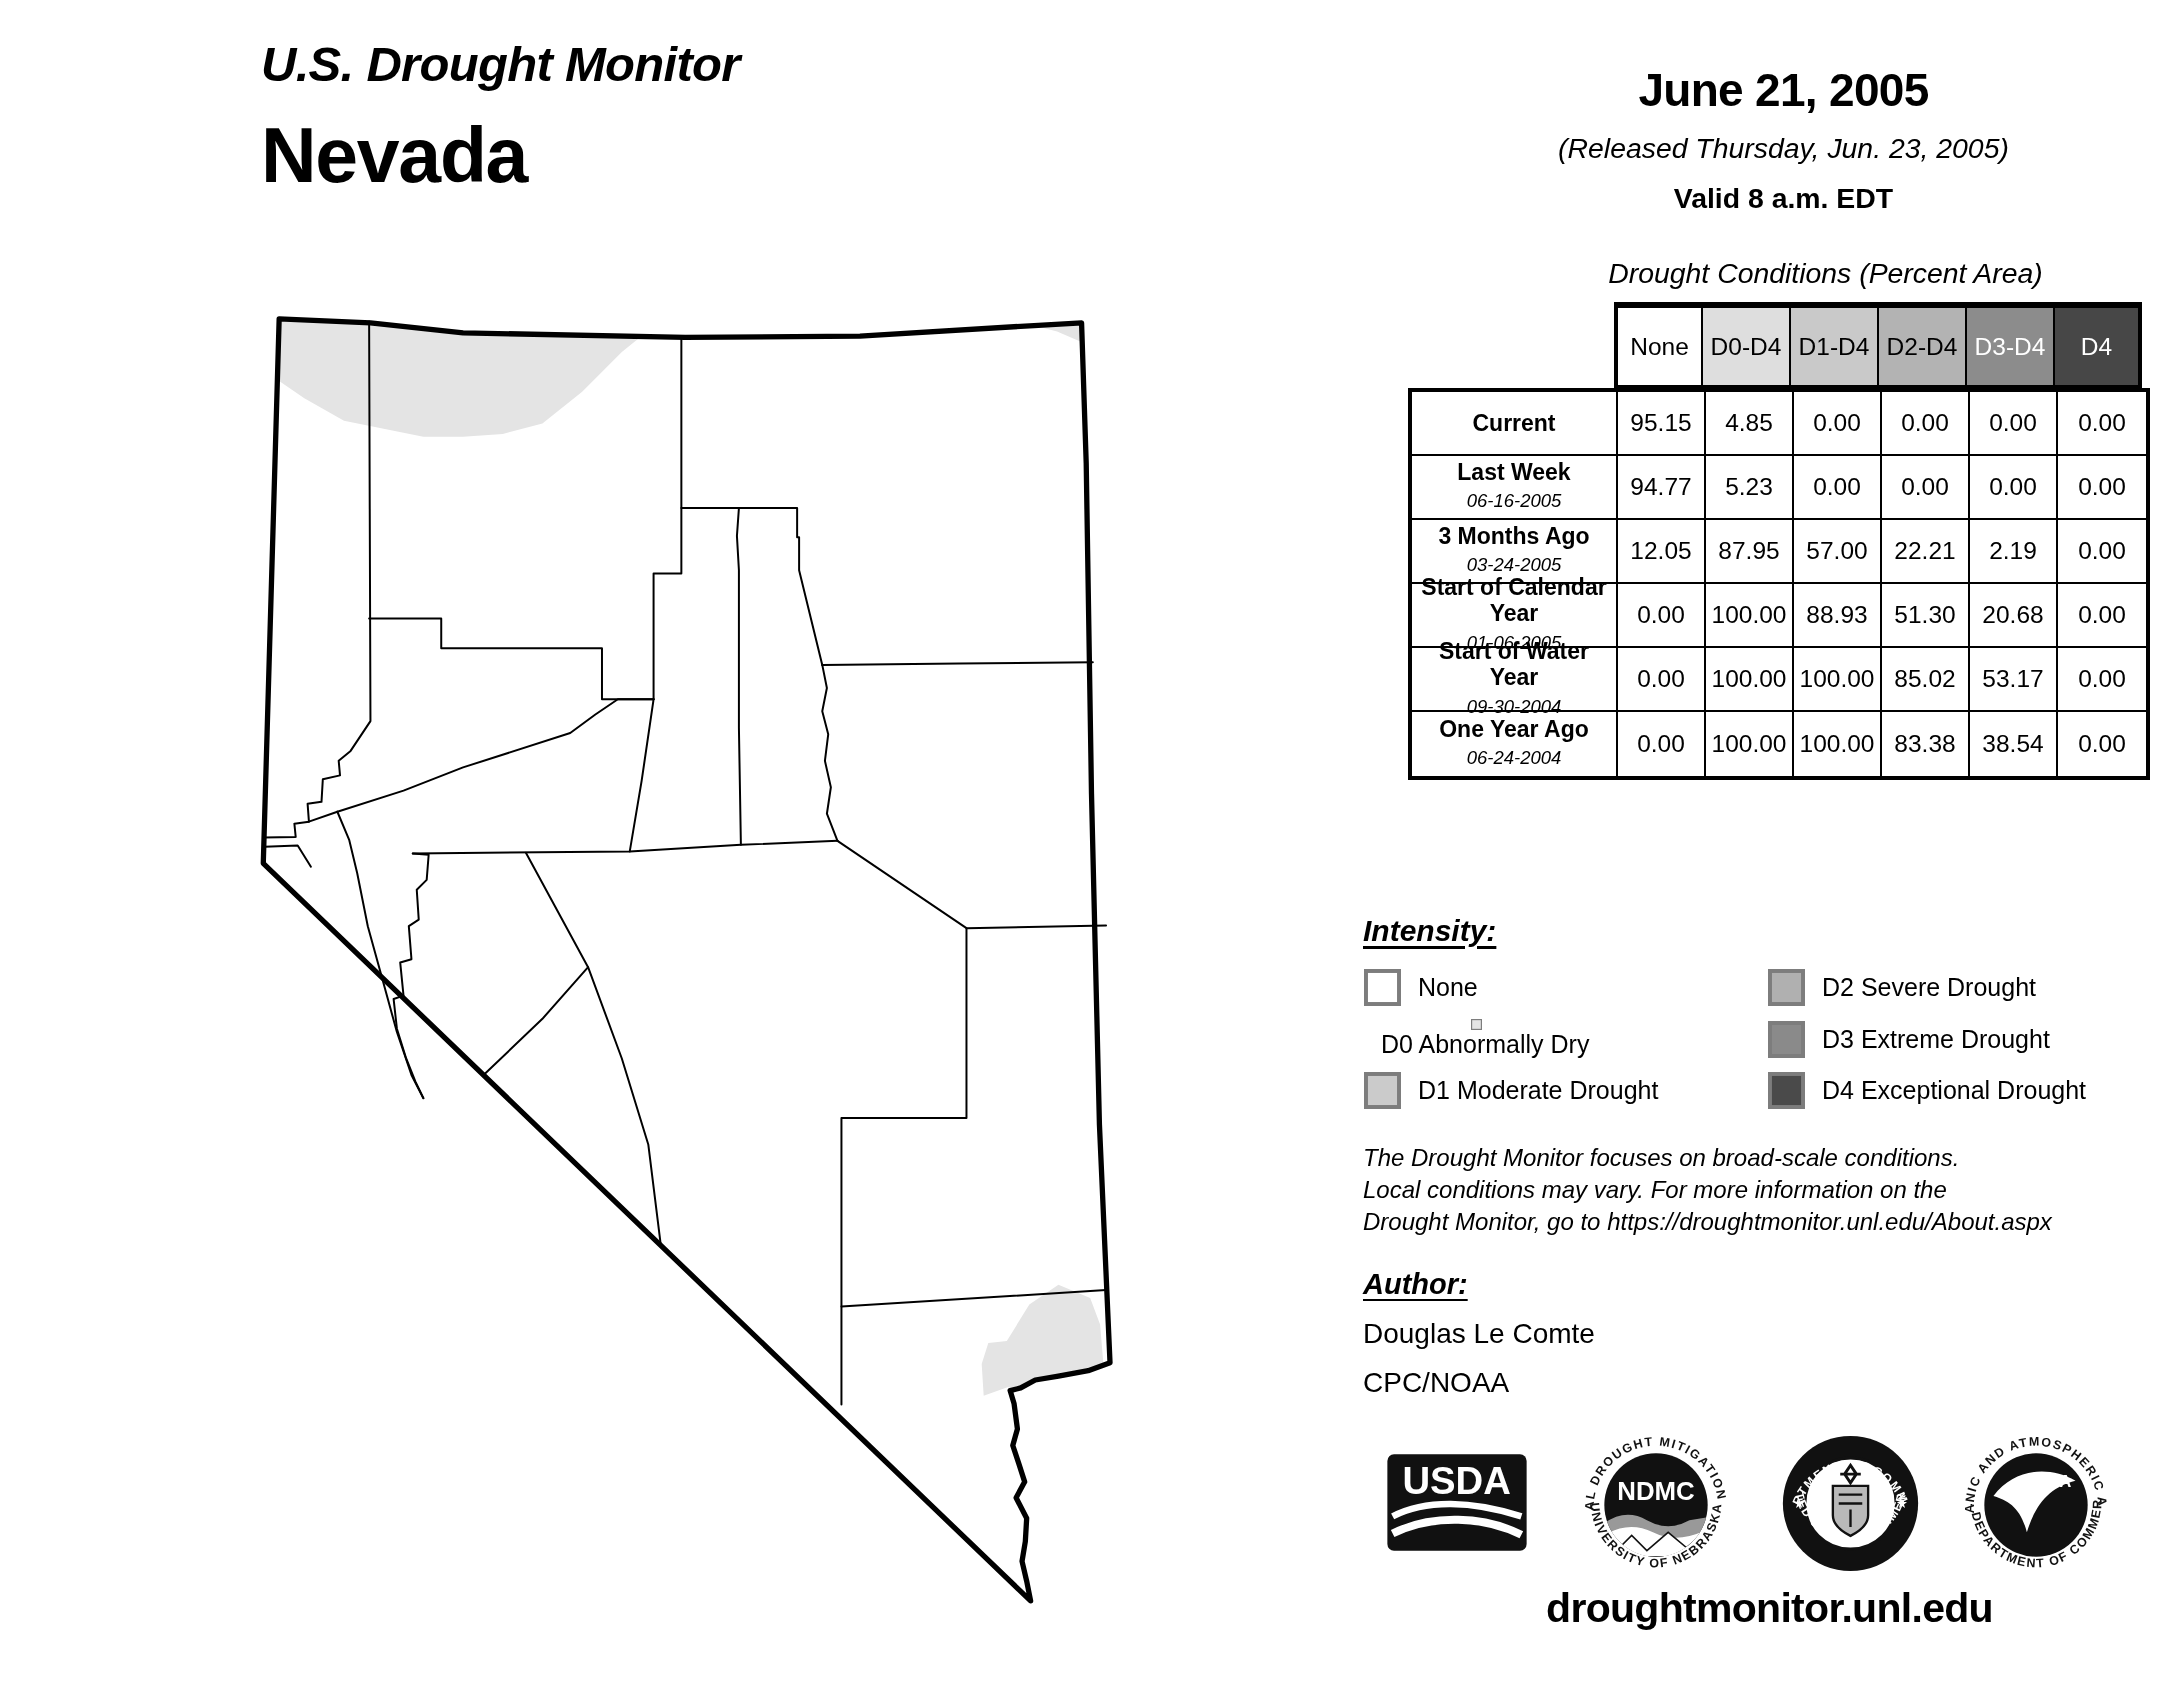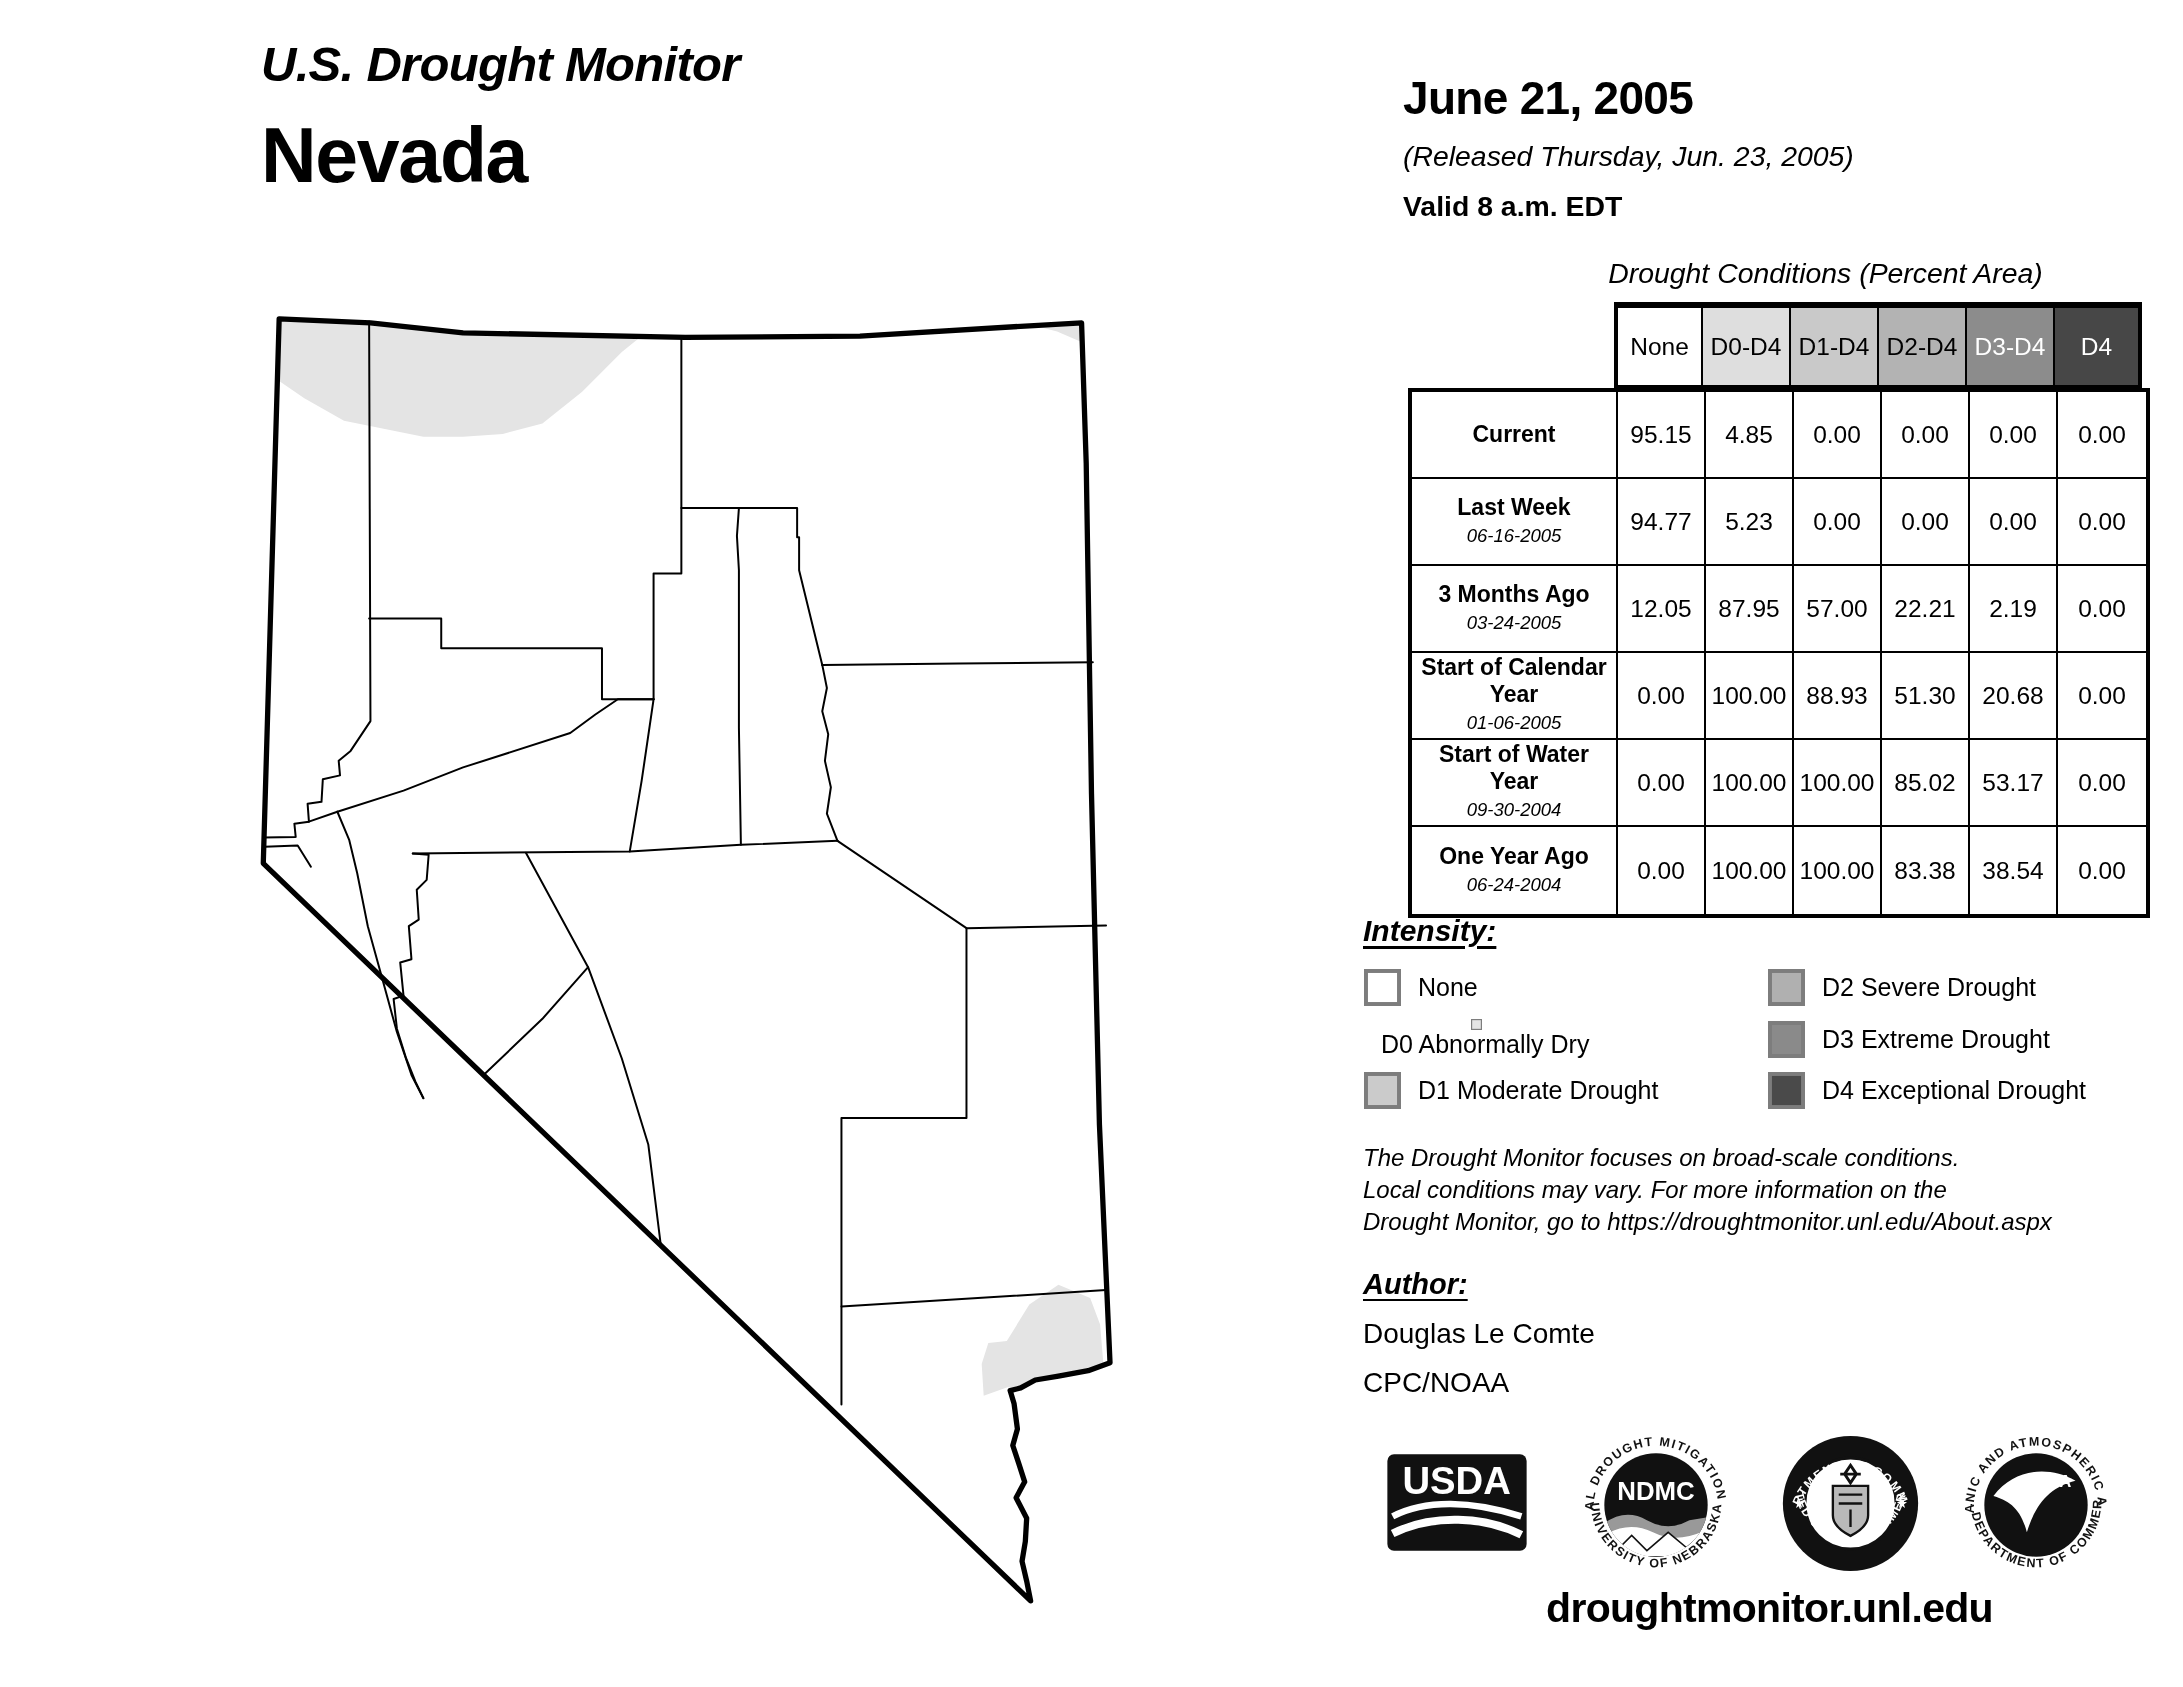--- a/index.html
+++ b/index.html
@@ -3,36 +3,36 @@
 <meta charset="utf-8">
 <style>
   html,body{margin:0;padding:0;background:#fff;}
   #canvas{position:relative;width:2183px;height:1687px;background:#fff;overflow:hidden;
           font-family:"Liberation Sans", sans-serif;color:#000;}
   .abs{position:absolute;}
   
   #title-block{left:261px;top:36px;width:860px;text-align:left;}
   #title-line1{font-size:49px;font-weight:bold;font-style:italic;letter-spacing:-0.7px;}
   #title-line2{font-size:77px;font-weight:bold;margin-top:18.5px;letter-spacing:-1.3px;}
-  #date-block{left:1403px;top:71px;width:761px;text-align:left;}
+  #date-block{left:1403px;top:63px;width:761px;text-align:center;}
   #date-main{font-size:46px;font-weight:bold;letter-spacing:-0.7px;}
   #date-released{font-size:28.4px;font-weight:normal;font-style:italic;margin-top:14.6px;}
   #date-valid{font-size:28.4px;font-weight:bold;margin-top:17px;}
   #table-title{left:1508px;top:257px;width:635px;text-align:center;font-size:28.4px;font-style:italic;}
   
   #tbl-header{left:1614px;top:302px;display:grid;grid-template-columns:repeat(6,88px);}
   .th{box-sizing:border-box;height:86px;display:flex;align-items:center;justify-content:center;
       font-size:24.5px;border-top:6px solid #000;border-bottom:3.3px solid #000;
       border-left:1.3px solid #000;border-right:1.3px solid #000;}
   .th:first-child{border-left:4px solid #000;}
   .th:last-child{border-right:4px solid #000;}
   .th.light-text{color:#fff;}
   #tbl-body{left:1408px;top:388px;border:4px solid #000;}
   #tbl-grid{display:grid;grid-template-columns:206px repeat(6,88px);}
-  .rl,.td{box-sizing:border-box;height:87px;display:flex;align-items:center;justify-content:center;
+  .rl,.td{box-sizing:border-box;height:64px;display:flex;align-items:center;justify-content:center;
       border-right:2px solid #000;border-bottom:2.6px solid #000;}
   .rl{flex-direction:column;font-weight:bold;font-size:23px;text-align:center;line-height:26.5px;padding:2.6px;}
   .rl .rdate{font-weight:normal;font-style:italic;font-size:18.5px;margin-top:2.6px;}
   .td{font-size:24.5px;}
   .last-col{border-right:none;}
   .last-row{border-bottom:none;}
   
   #legend-heading{left:1363px;top:914px;font-size:30px;font-weight:600;font-style:italic;
       text-decoration:underline;text-underline-offset:5.3px;}
   .leg-item{display:flex;align-items:center;height:40px;}

